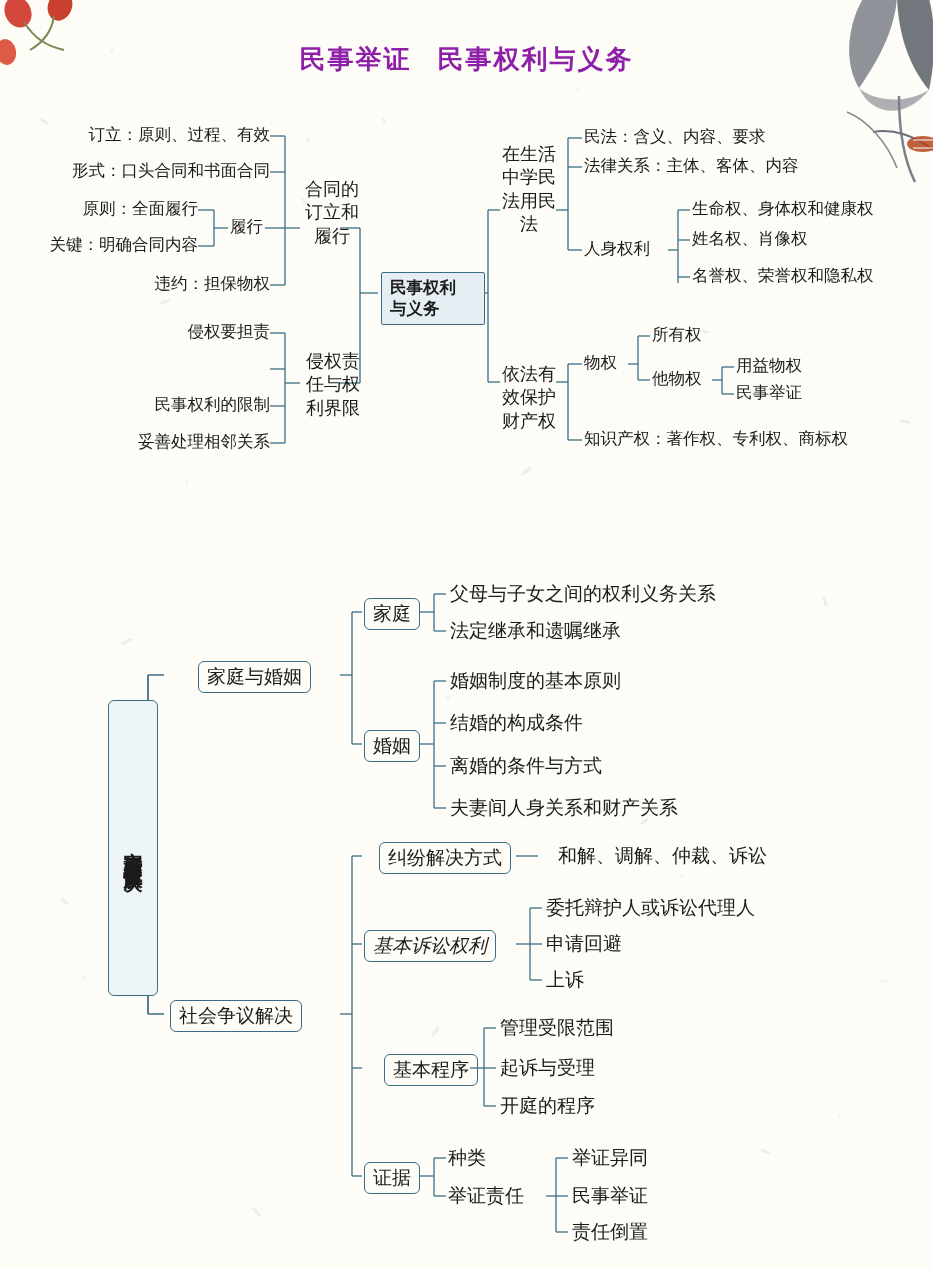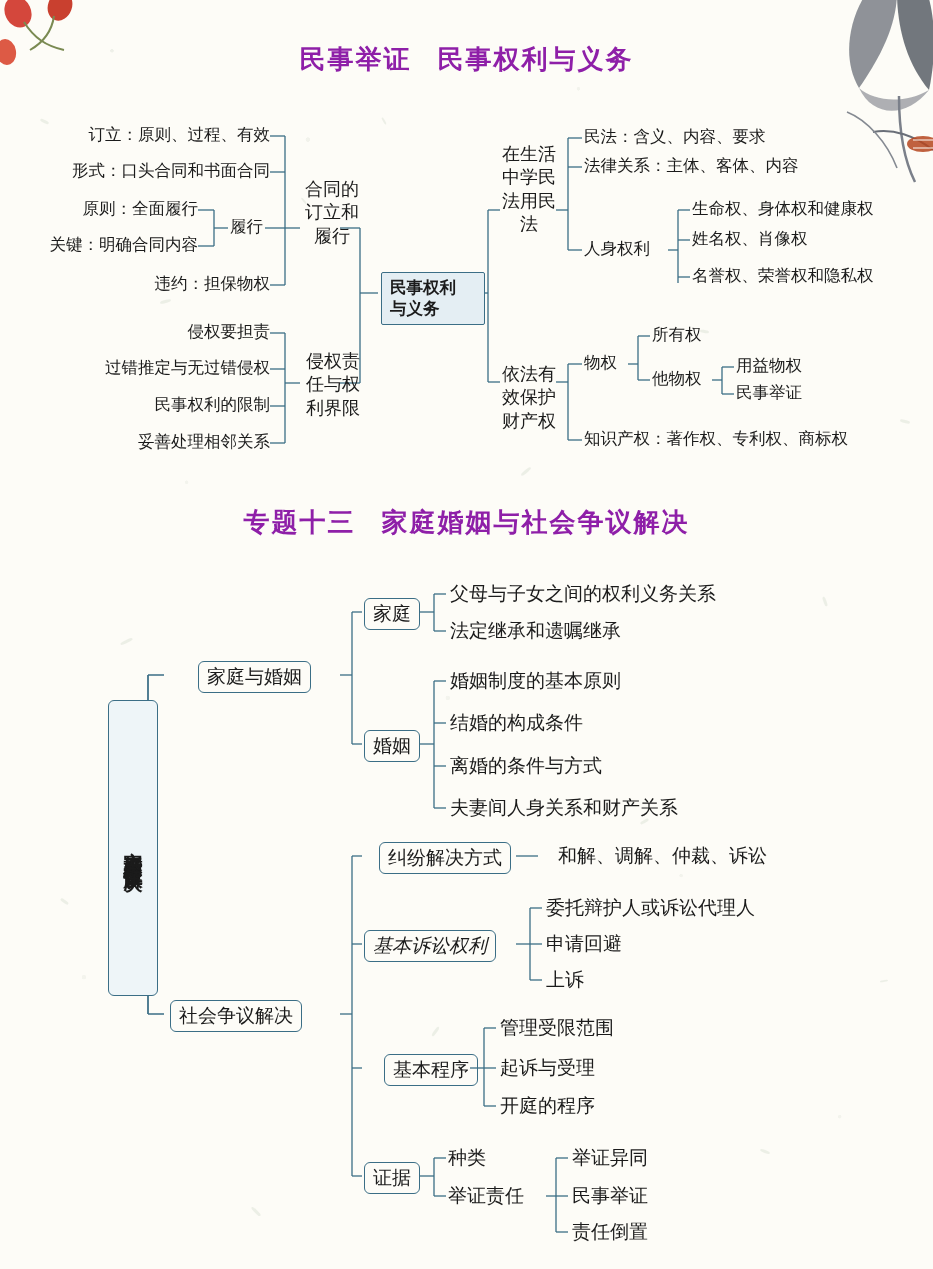--- a/index.html
+++ b/index.html
@@ -163,23 +163,20 @@
     <path d="M152 104 C152 140 158 170 168 190" stroke="#7b808a" stroke-width="2.5" fill="none"></path>
     <path d="M126 140 C146 136 168 144 186 158" stroke="#6a6f78" stroke-width="2" fill="none"></path>
     <ellipse cx="176" cy="152" rx="16" ry="8" fill="#b5451f" opacity="0.85"></ellipse>
     <path d="M166 148 l22 0 M166 156 l22 0" stroke="#fdfcf7" stroke-width="1.2"></path>
     <path d="M100 120 C120 128 140 150 150 176" stroke="#858a92" stroke-width="1.6" fill="none"></path>
   </svg>
 
   <div class="title" id="title-12">
     <span>民事举证</span><span class="gap"></span><span>民事权利与义务</span>
   </div>
-  <div class="title" id="title-13">
-    <span>专题十三</span><span class="gap"></span><span>家庭婚姻与社会争议解决</span>
-  </div>
 
   <svg class="lines">
 
     <path d="M378 293 L360 293"></path>
 
     <path d="M360 293 L360 228 M360 293 L360 383"></path>
     <path d="M360 228 L340 228"></path>
     <path d="M360 383 L340 383"></path>
 
     <path d="M285 228 L300 228"></path>
@@ -308,21 +305,20 @@
 
   <div class="node leaf right-txt" style="left:80px; top:274px; width:190px;">违约：担保物权</div>
 
   <div class="node mid" style="left:302px; top:350px; width:62px;">
     <div>侵权责</div>
     <div>任与权</div>
     <div>利界限</div>
   </div>
 
   <div class="node leaf right-txt" style="left:90px; top:322px; width:180px;">侵权要担责</div>
-  <div class="node leaf right-txt" style="left:20px; top:358px; width:250px;">过错推定与无过错侵权</div>
   <div class="node leaf right-txt" style="left:70px; top:395px; width:200px;">民事权利的限制</div>
   <div class="node leaf right-txt" style="left:50px; top:432px; width:220px;">妥善处理相邻关系</div>
 
   <div class="node mid" style="left:500px; top:143px; width:58px;">
     <div>在生活</div>
     <div>中学民</div>
     <div>法用民</div>
     <div>法</div>
   </div>
 

